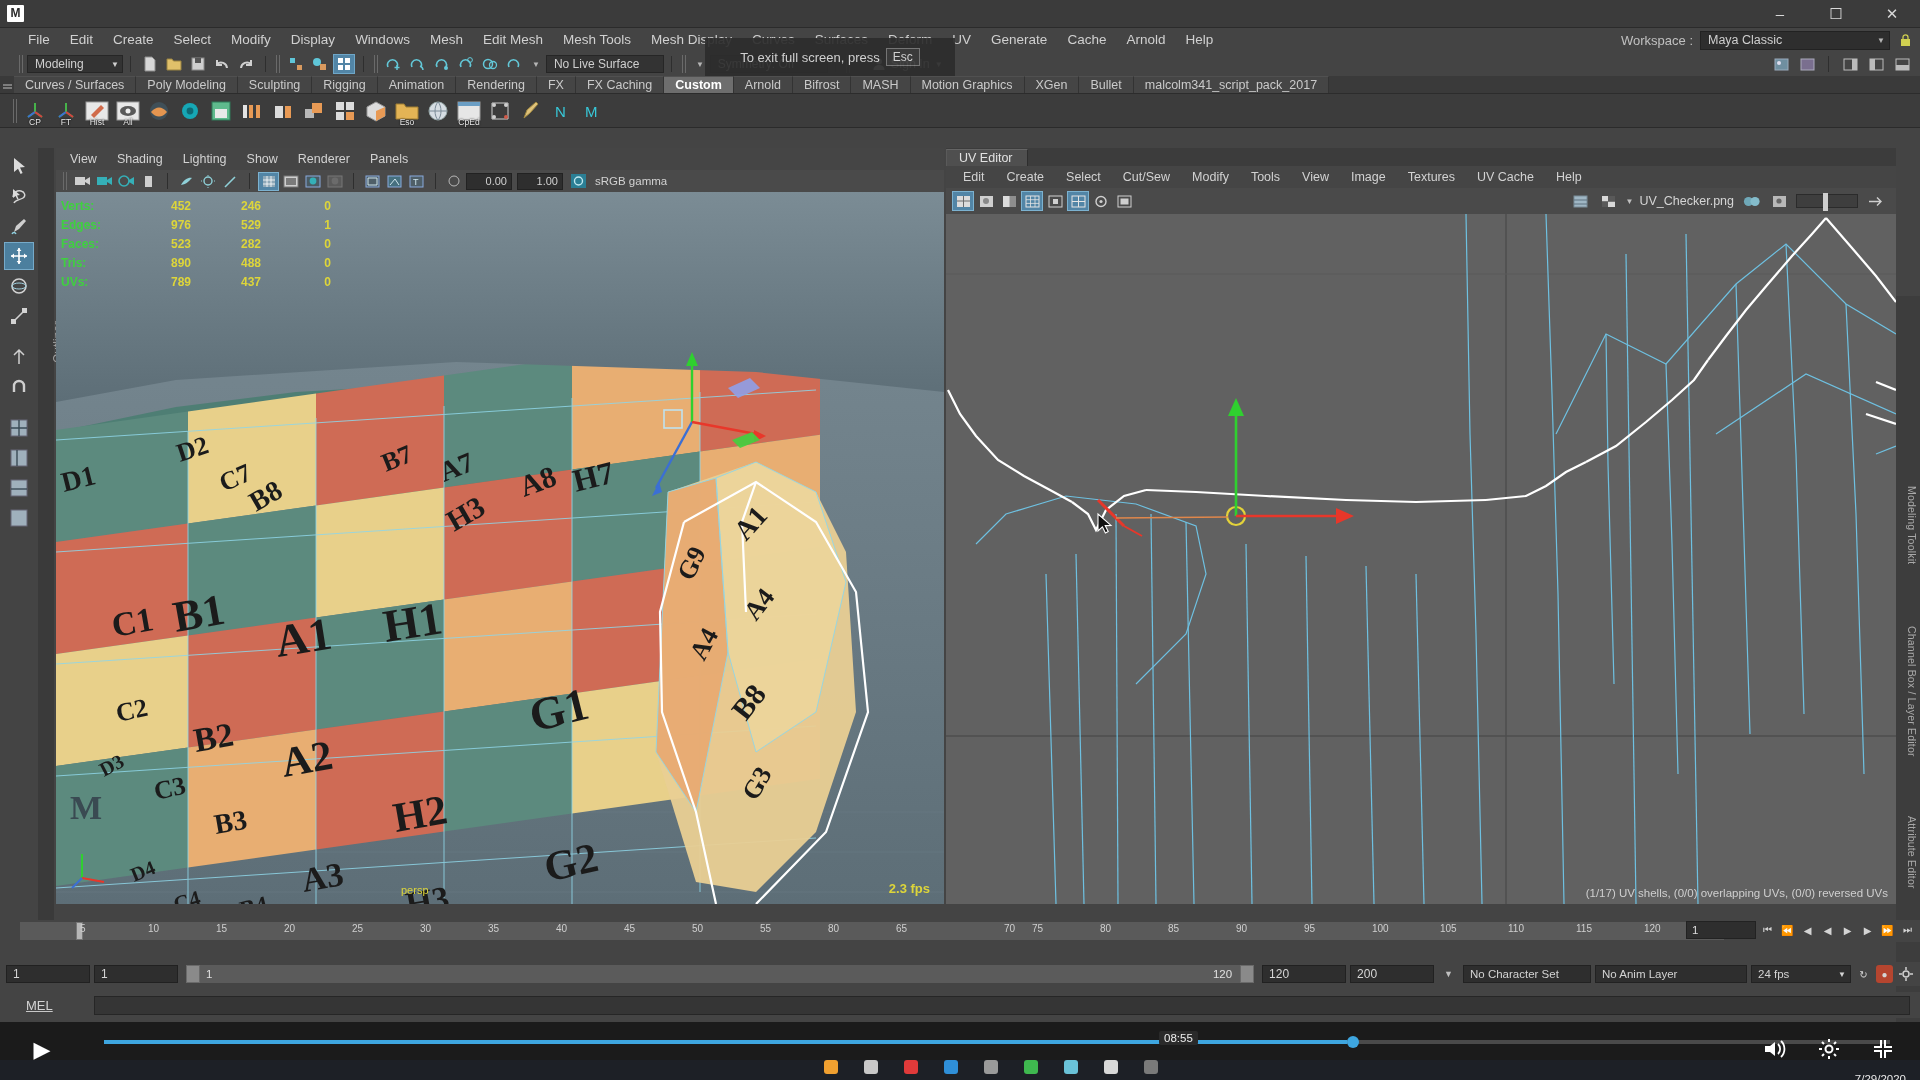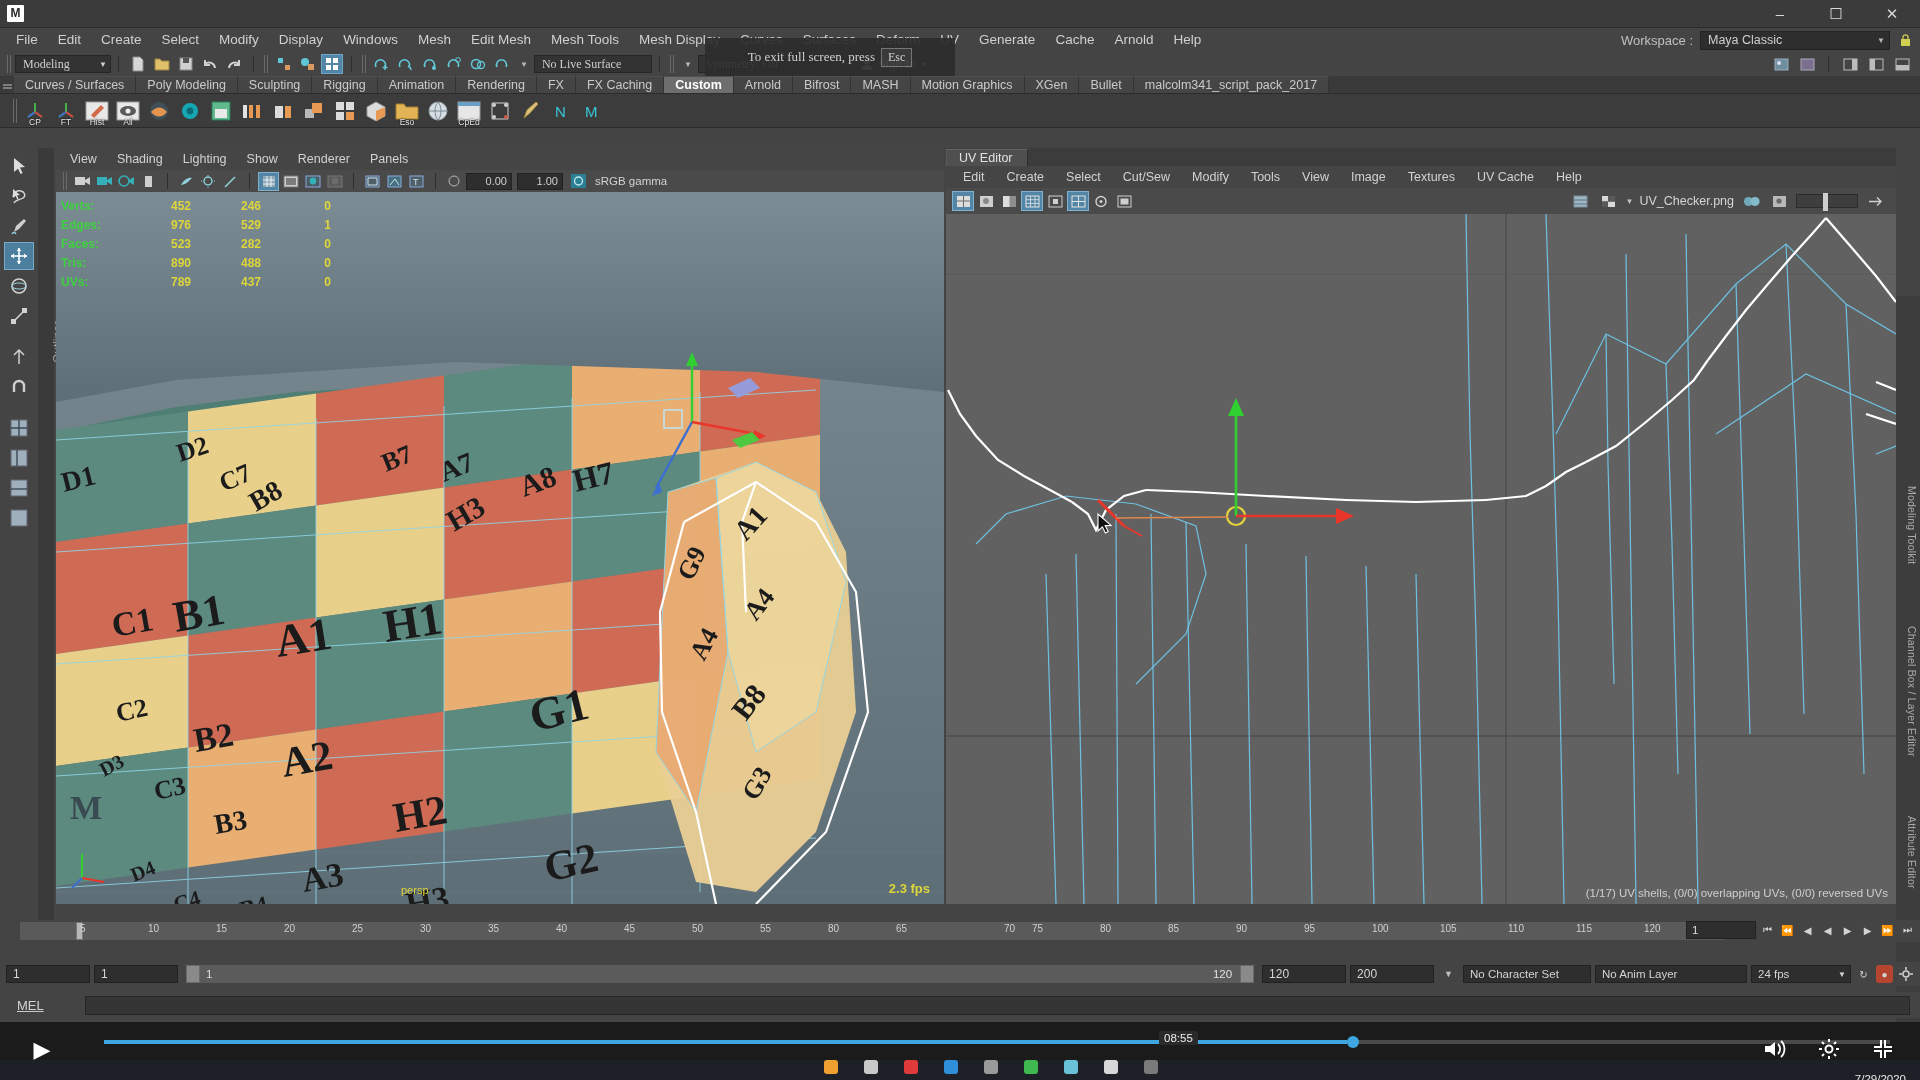--- a/index.html
+++ b/index.html
@@ -12,34 +12,34 @@
   #maya-logo { width:17px; height:17px; margin:0 8px 0 7px; background:#ffffff;
                color:#2a2a2a; font-size:12px; font-weight:bold; line-height:17px;
                text-align:center; border-radius:1px; }
   #title-text { font-size:14.5px; color:#e3e3e3; letter-spacing:.1px; }
   #win-btns { margin-left:auto; display:flex; }
   .wbtn { width:56px; height:28px; display:flex; align-items:center; justify-content:center;
           color:#d8d8d8; font-size:15px; }
 
   
   #menubar { height:24px; background:#444444; display:flex; align-items:center;
-             padding-left:6px; }
+             padding-left:18px; }
   .menu-item { padding:0 10px; height:24px; line-height:24px; font-size:13.5px; color:#d0d0d0;
                white-space:nowrap; }
   #workspace-box { margin-left:auto; display:flex; align-items:center; padding-right:6px; }
   #workspace-box .lbl { font-size:13px; color:#c0c0c0; margin-right:7px; }
   .combo { background:#2e2e2e; border:1px solid #222; height:19px; display:flex;
            align-items:center; padding:0 4px 0 7px; font-size:12.5px; color:#cfcfcf; }
   .combo .arrow { margin-left:auto; padding-left:10px; font-size:8px; color:#b5b5b5; }
   #lock-ico { width:17px; height:19px; margin-left:7px; display:flex; align-items:center;
               justify-content:center; }
 
   
   #statusline { height:24px; background:#444; display:flex; align-items:center;
-                padding-left:4px; position:relative;font-family:Liberation Serif, serif; }
+                padding-left:16px; position:relative; }
   .sl-combo { background:#333; border:1px solid #262626; height:18px; width:96px;
               display:flex; align-items:center; padding:0 3px 0 7px; font-size:12px; color:#cfcfcf;}
   .sl-combo.wide { width:118px; }
   .sl-combo .arrow { margin-left:auto; font-size:8px; }
   .sep { width:1px; height:16px; background:#2e2e2e; margin:0 7px; }
   .gripper { width:5px; height:18px; margin:0 3px;
              background:repeating-linear-gradient(90deg,#6a6a6a 0 1px,transparent 1px 3px); }
   .tbtn { width:22px; height:20px; margin:0 1px; display:flex; align-items:center;
           justify-content:center; }
   .tbtn.on { background:#5285a6; border:1px solid #6fa7c8; }
@@ -157,21 +157,21 @@
   #range-bar .rb-l { position:absolute; left:4px; font-size:11.5px; color:#e0e0e0; }
   #range-bar .rb-r { position:absolute; right:22px; font-size:11.5px; color:#e0e0e0; }
   #range-bar .handle { position:absolute; width:14px; height:18px; background:#8a8a8a;
                        border:1px solid #6a6a6a; }
   .rr-combo { background:#2e2e2e; border:1px solid #222; height:18px; font-size:11.5px;
               color:#d3d3d3; display:flex; align-items:center; padding:0 4px 0 6px; }
   .rr-combo .arrow { margin-left:auto; padding-left:8px; font-size:8px; }
 
   
   #melrow { position:absolute; left:0; top:992px; width:1920px; height:26px; background:#444;
-            display:flex; align-items:center; padding-left:17px; gap:24px;text-decoration:underline; }
+            display:flex; align-items:center; padding-left:26px; gap:24px;text-decoration:underline; }
   #mel-lbl { font-size:13px; color:#d3d3d3; width:44px; }
   #mel-input { flex:1; height:19px; background:#353535; border:1px solid #262626;
                margin-right:10px; }
 
   
   #videobar { position:absolute; left:0; top:1022px; width:1920px; height:58px;
               background:#1b1b1b; }
   #vb-progress { position:absolute; left:104px; right:30px; top:18px; height:4px;
                  background:#4a4a4a; }
   #vb-fill { position:absolute; left:0; top:0; height:4px; width:69.6%; background:#3ea6e0; }

